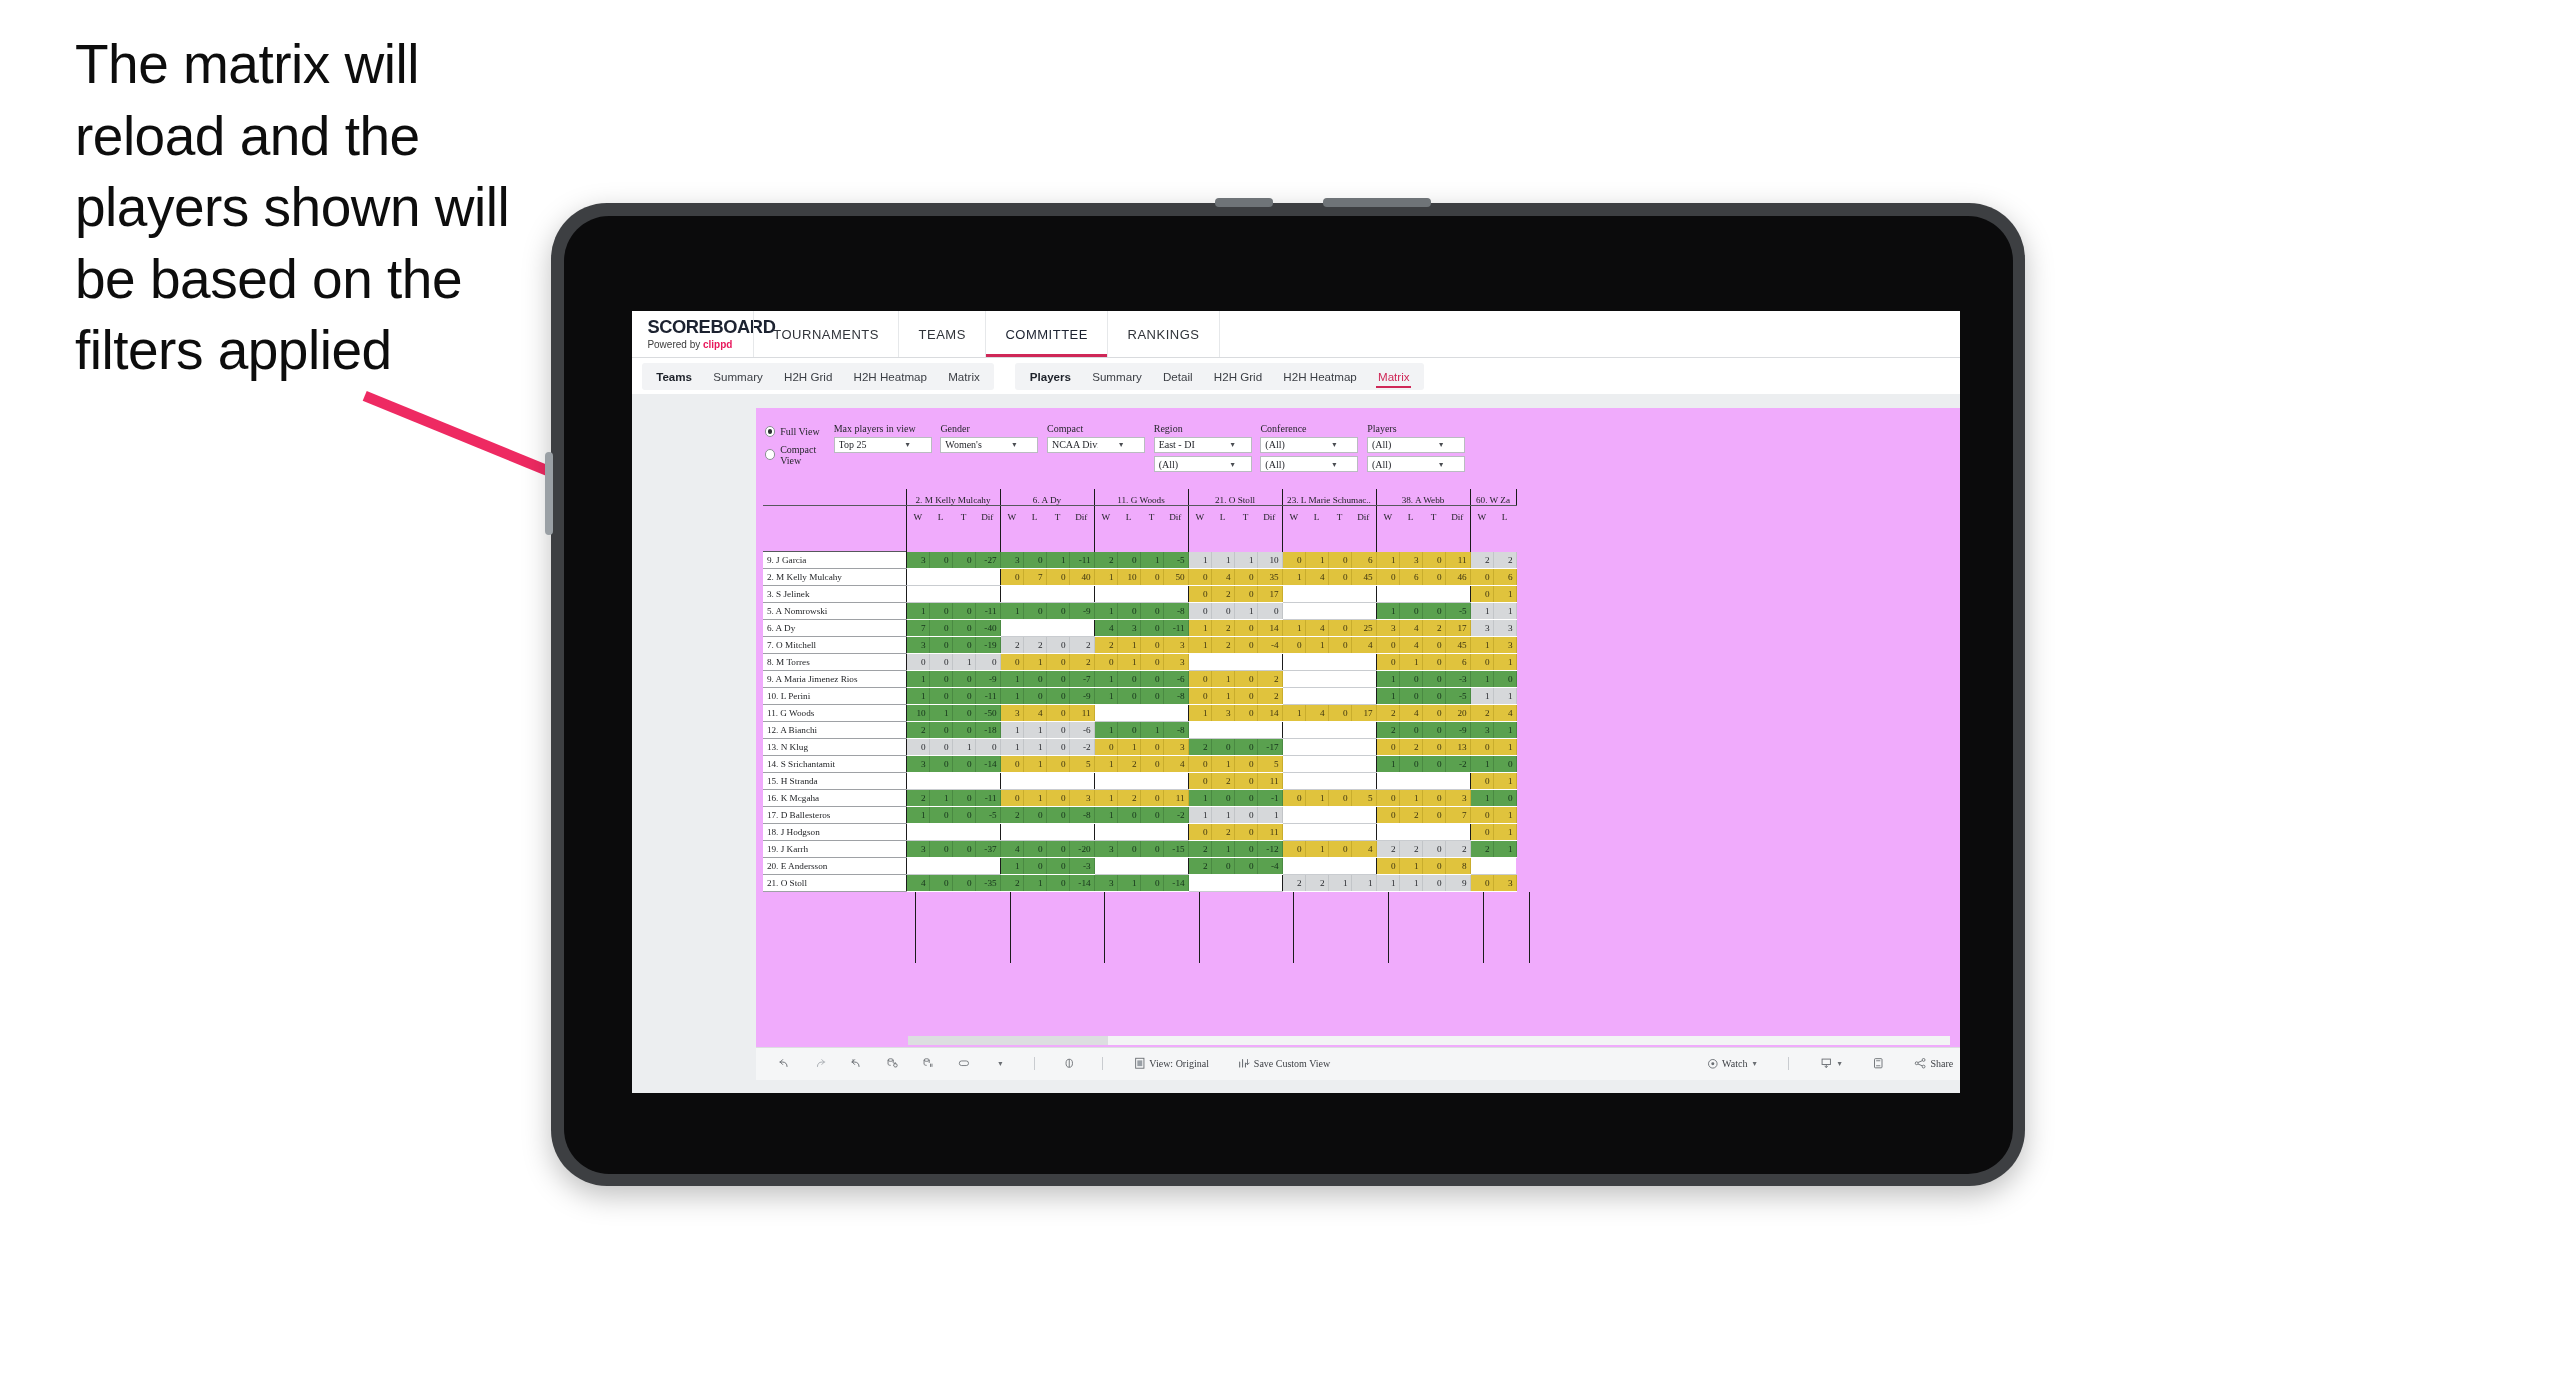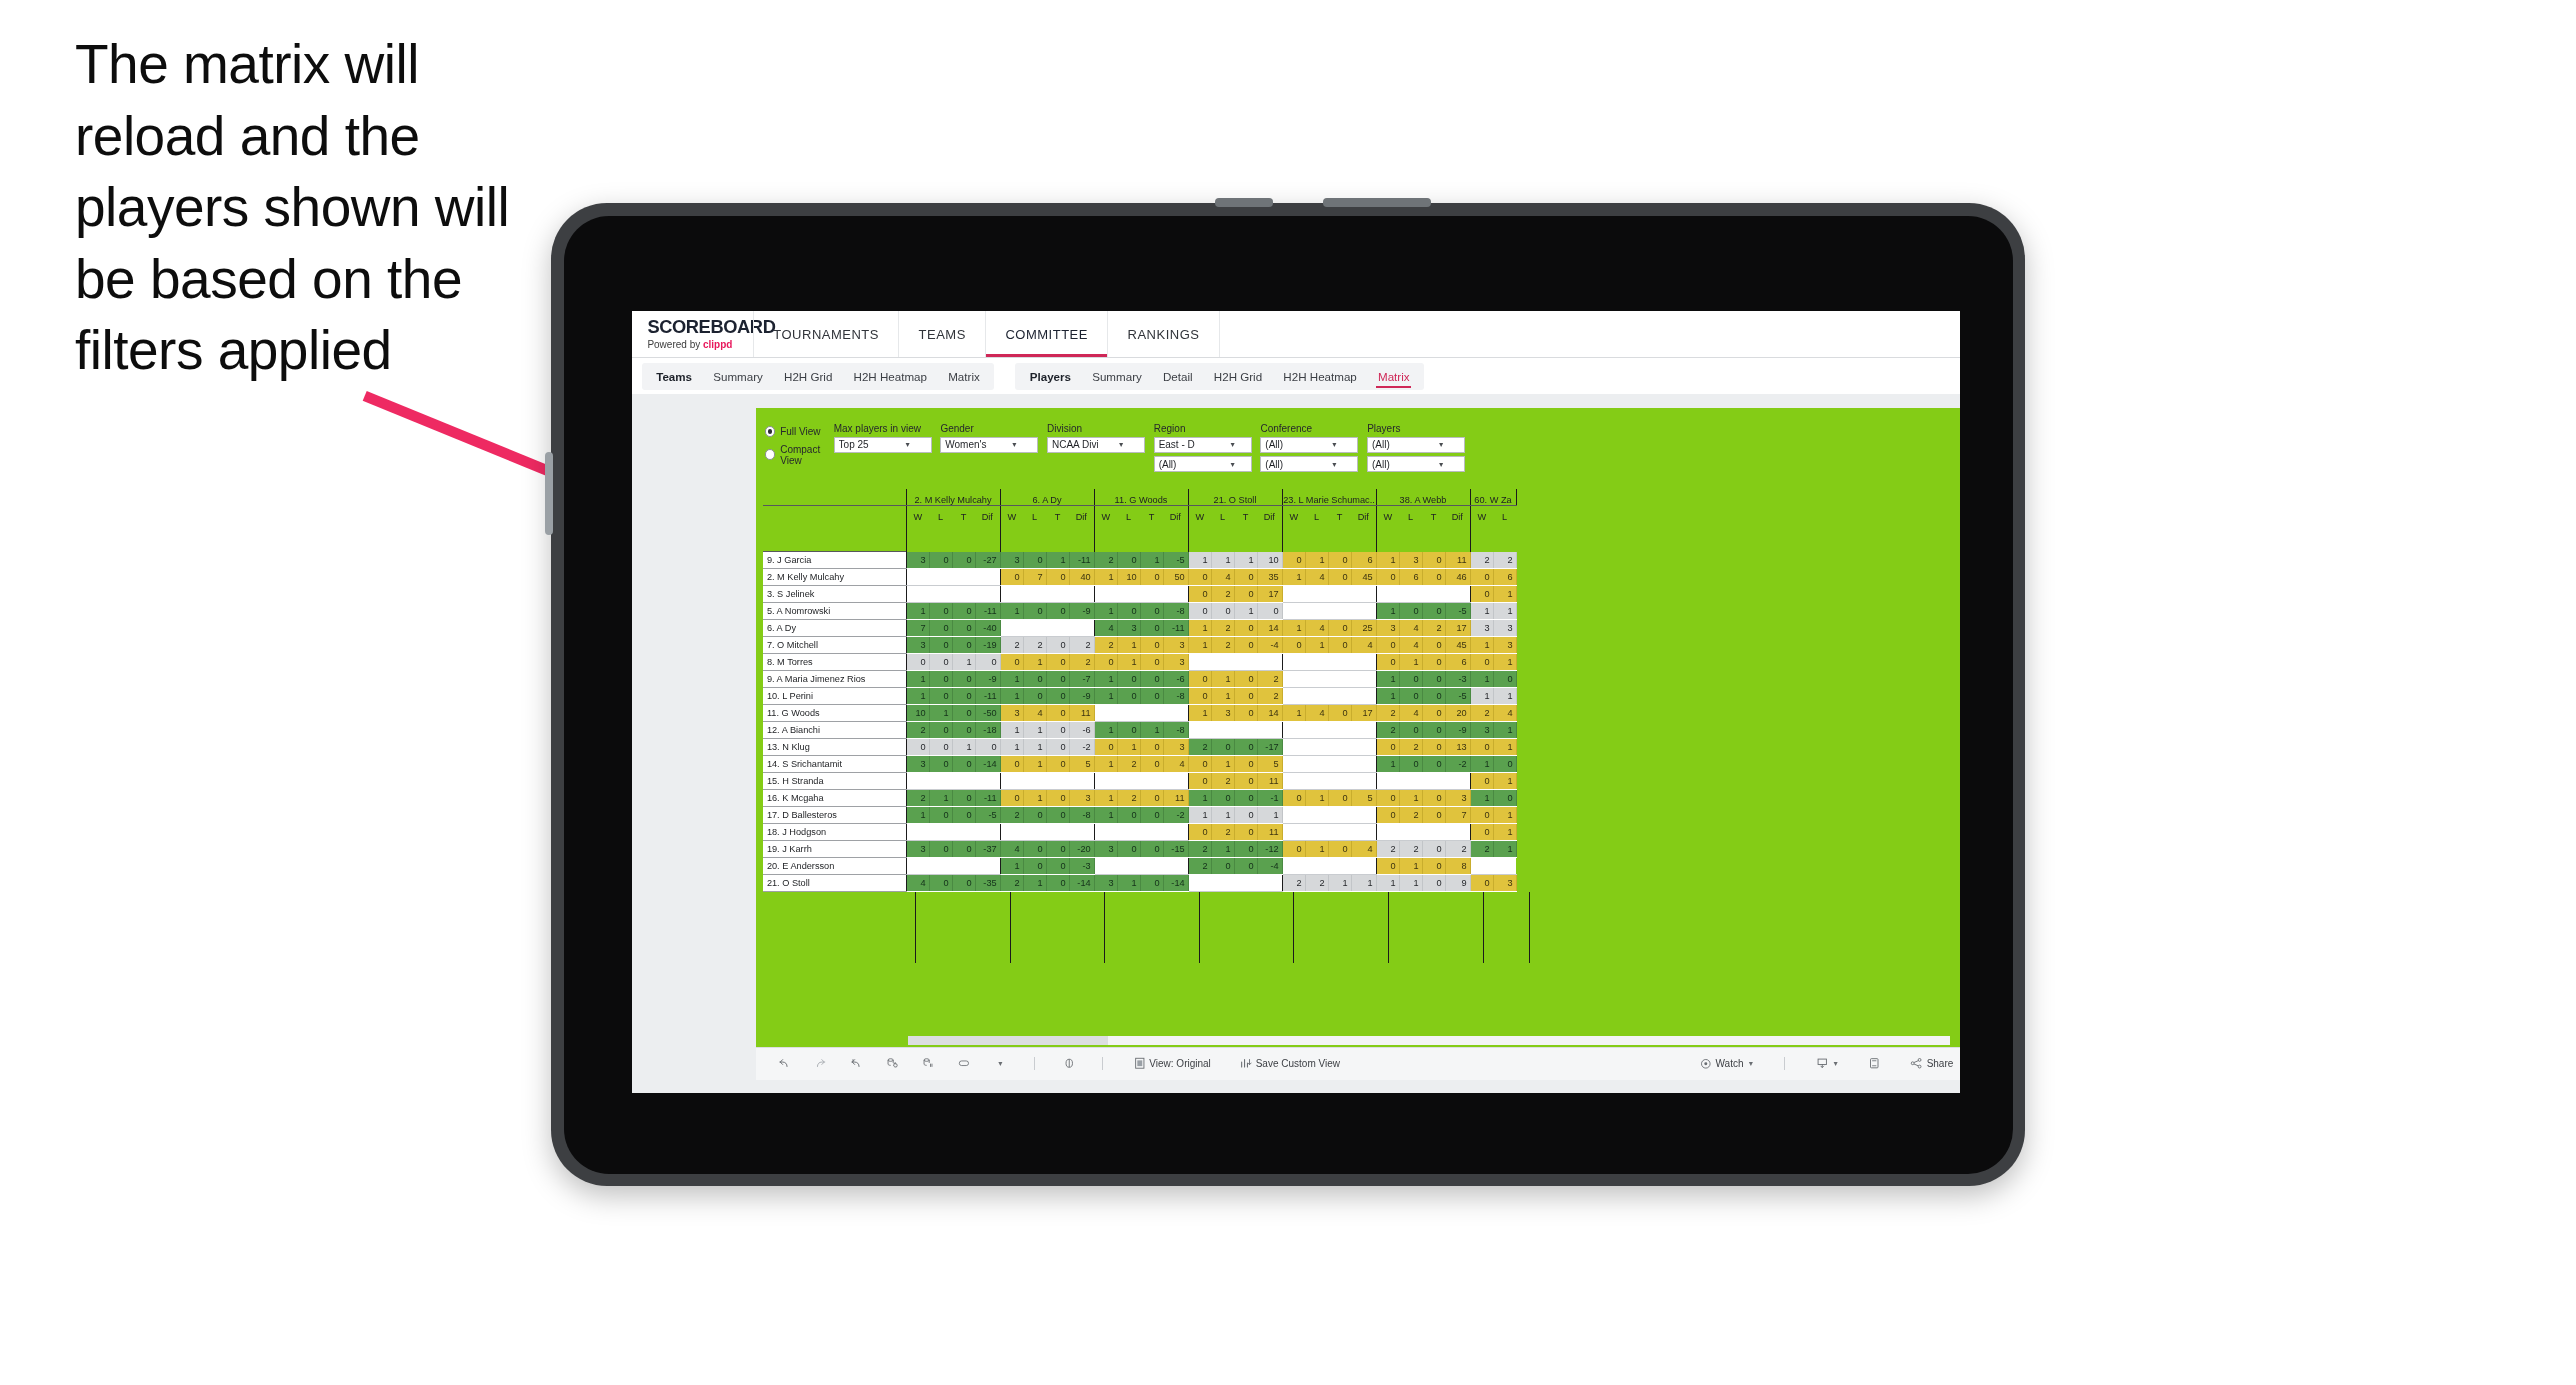--- a/index.html
+++ b/index.html
@@ -64,21 +64,21 @@
   .subgroup{display:flex;align-items:center;background:#f2f3f5;height:27px;border-radius:2.9px;padding:0 3.9px;}
   .subgroup.second{margin-left:21px;}
   .subitem{font-size:11.6px;color:#3b3e44;padding:0 10.6px;line-height:27px;cursor:pointer;position:relative;white-space:nowrap;}
   .subitem.head{font-weight:bold;color:#1d2129;}
   .subitem.sel{color:#cf2757;}
   .subitem.sel:after{content:"";position:absolute;left:8.7px;right:8.7px;bottom:1.9px;height:1.9px;background:#cf2757;}
 
   
   #content{position:relative;height:699px;background:#eceef0;}
   #sheet{
-    position:absolute;left:124px;top:13.5px;width:1205px;height:672px;background:#84cc16;
+    position:absolute;left:124px;top:13.5px;width:1205px;height:672px;background:#f0abfc;font-family:Liberation Serif, serif;
   }
 
   
   #filters{display:flex;padding:15.4px 0 0 8.7px;font-size:10px;color:#26282c;}
   .radio-col{width:69px;padding-top:2.9px;}
   .radio-row{display:flex;align-items:center;margin-bottom:6.8px;}
   .radio{width:8.7px;height:8.7px;border:1px solid #8b8f94;border-radius:50%;margin-right:4.8px;background:#fff;position:relative;flex:none;}
   .radio.on:after{content:"";position:absolute;left:1.9px;top:1.9px;width:4.8px;height:4.8px;border-radius:50%;background:#2b2e33;}
   .fcol{margin-right:8.7px;}
   .flabel{font-size:10px;color:#26282c;margin-bottom:2.9px;white-space:nowrap;}
@@ -235,21 +235,21 @@
 
         <div class="fcol">
           <div class="flabel">Gender</div>
           <div class="fsel w2">
             <span>Women's</span>
             <span class="caret">▼</span>
           </div>
         </div>
 
         <div class="fcol">
-          <div class="flabel">Division</div>
+          <div class="flabel">Compact</div>
           <div class="fsel w3">
             <span>NCAA Division II</span>
             <span class="caret">▼</span>
           </div>
         </div>
 
         <div class="fcol">
           <div class="flabel">Region</div>
           <div class="fsel w4">
             <span>East - DII</span>

